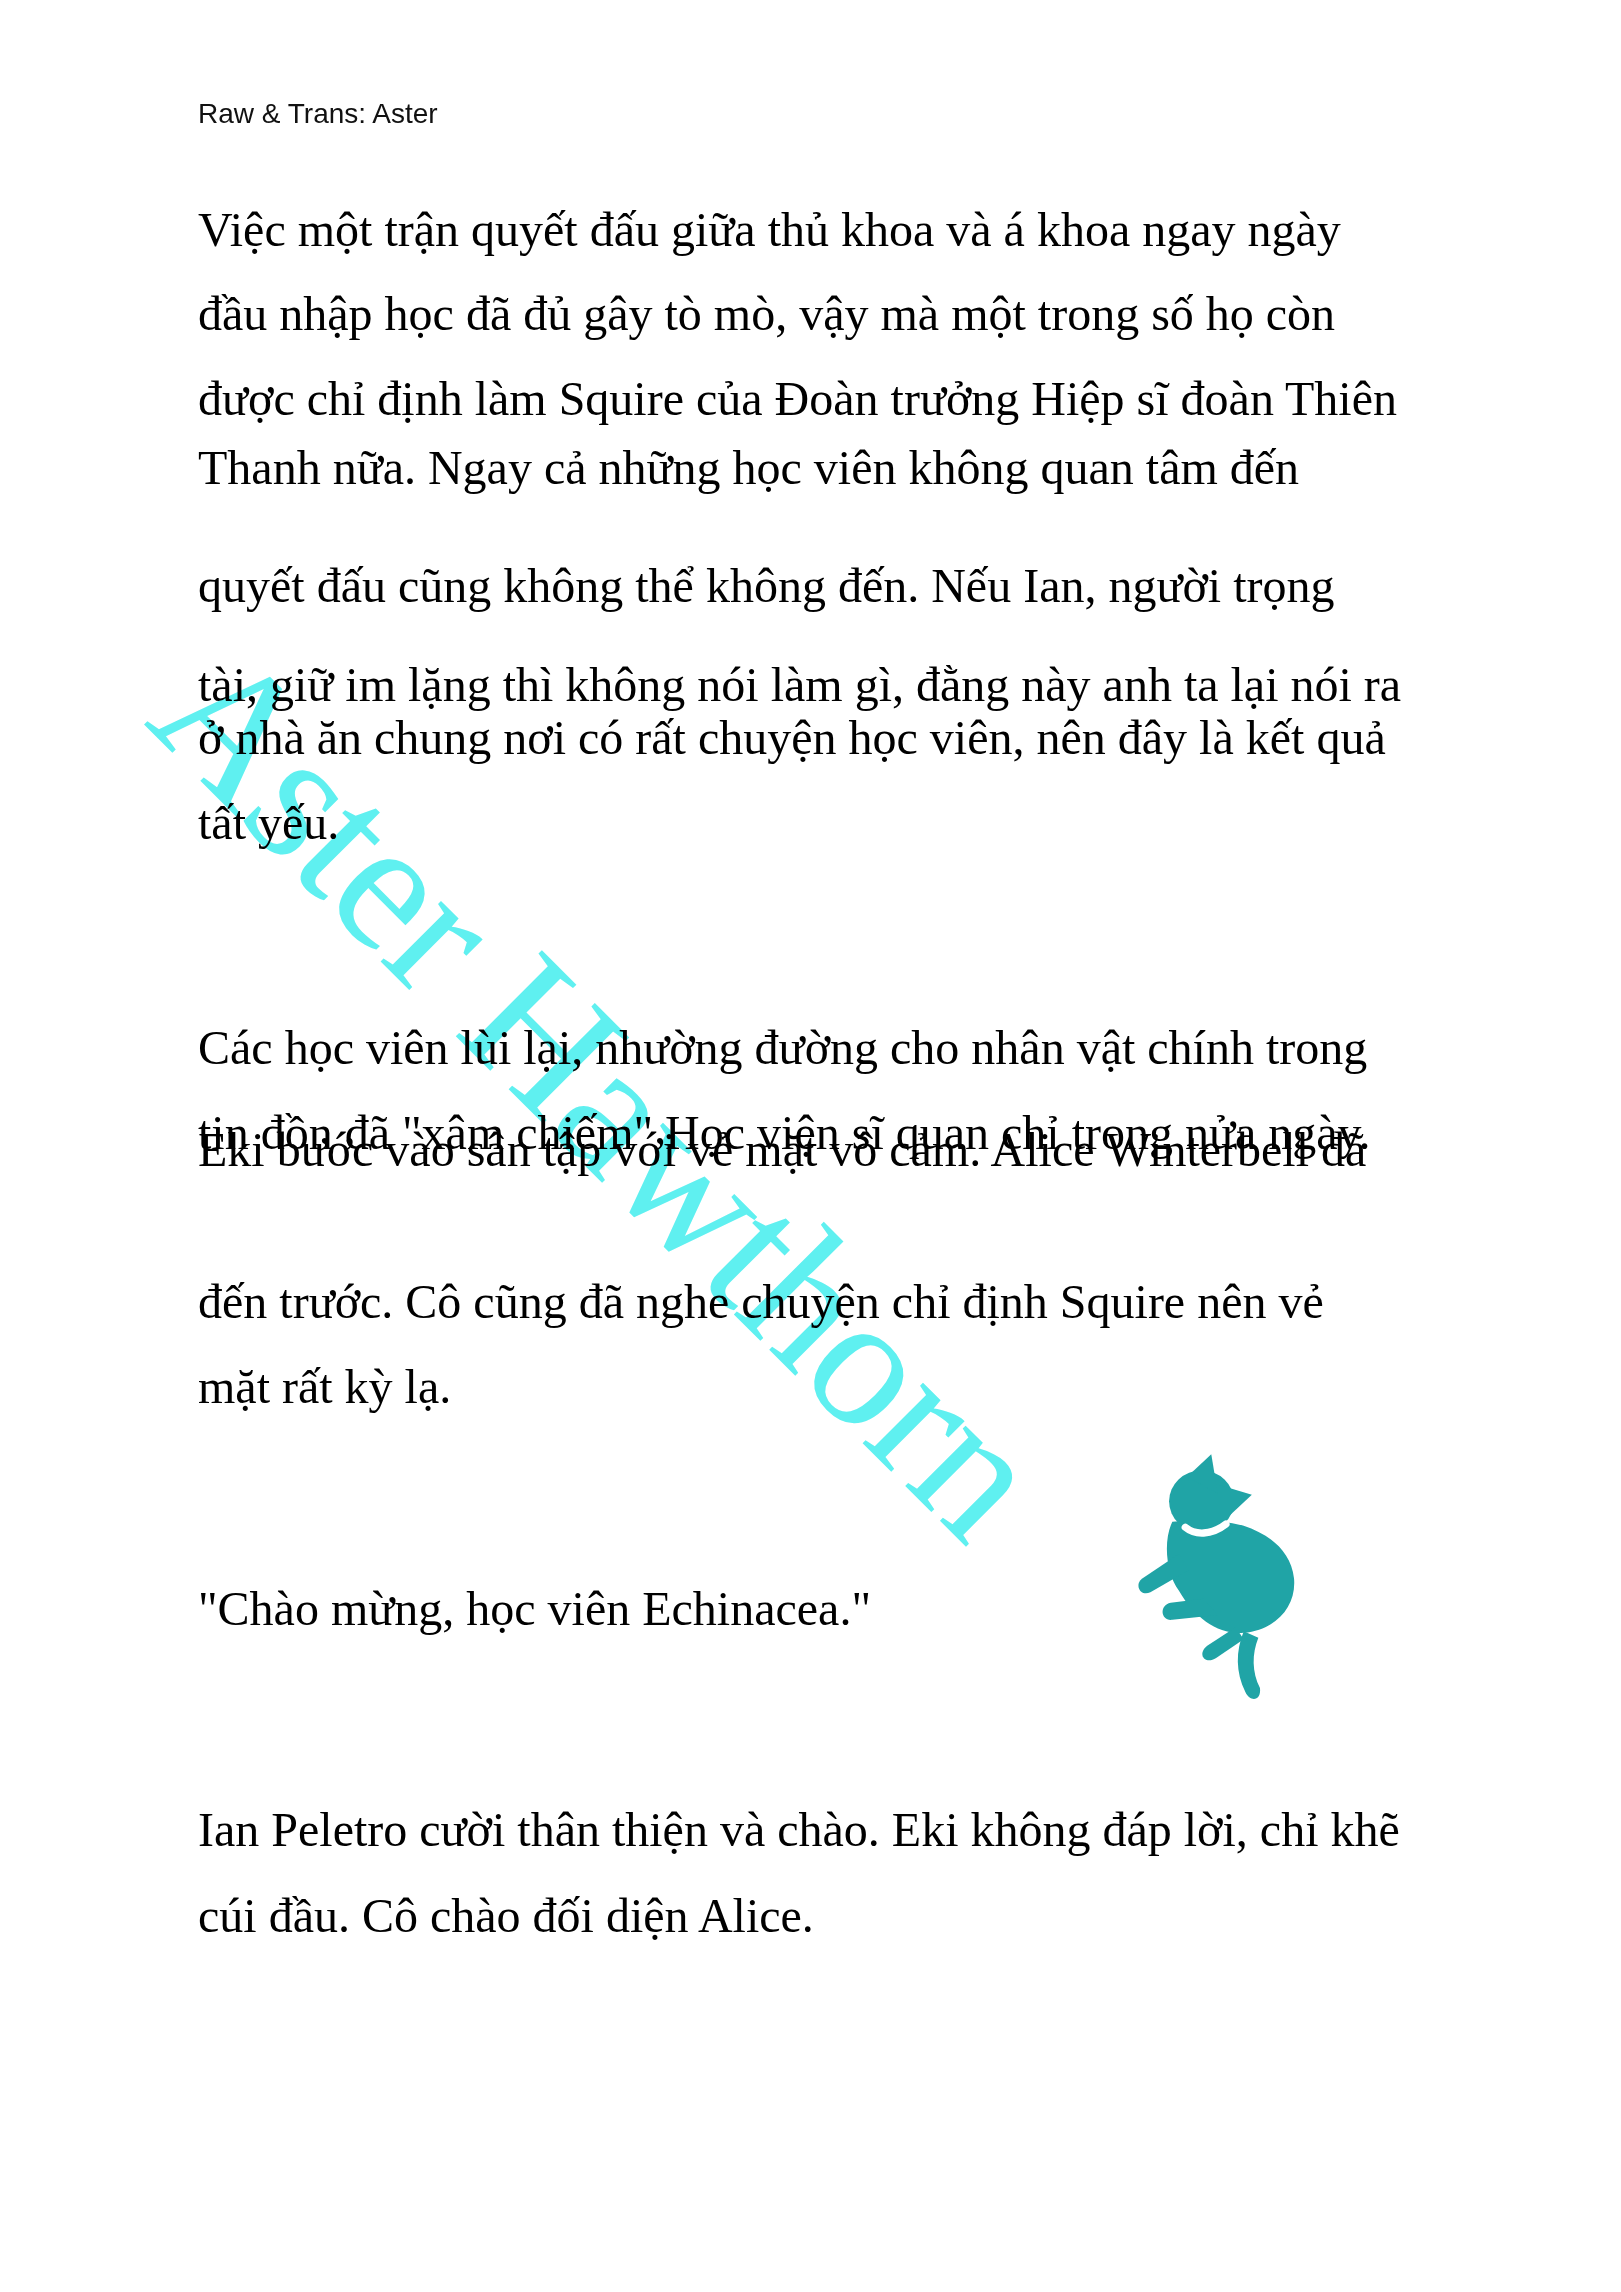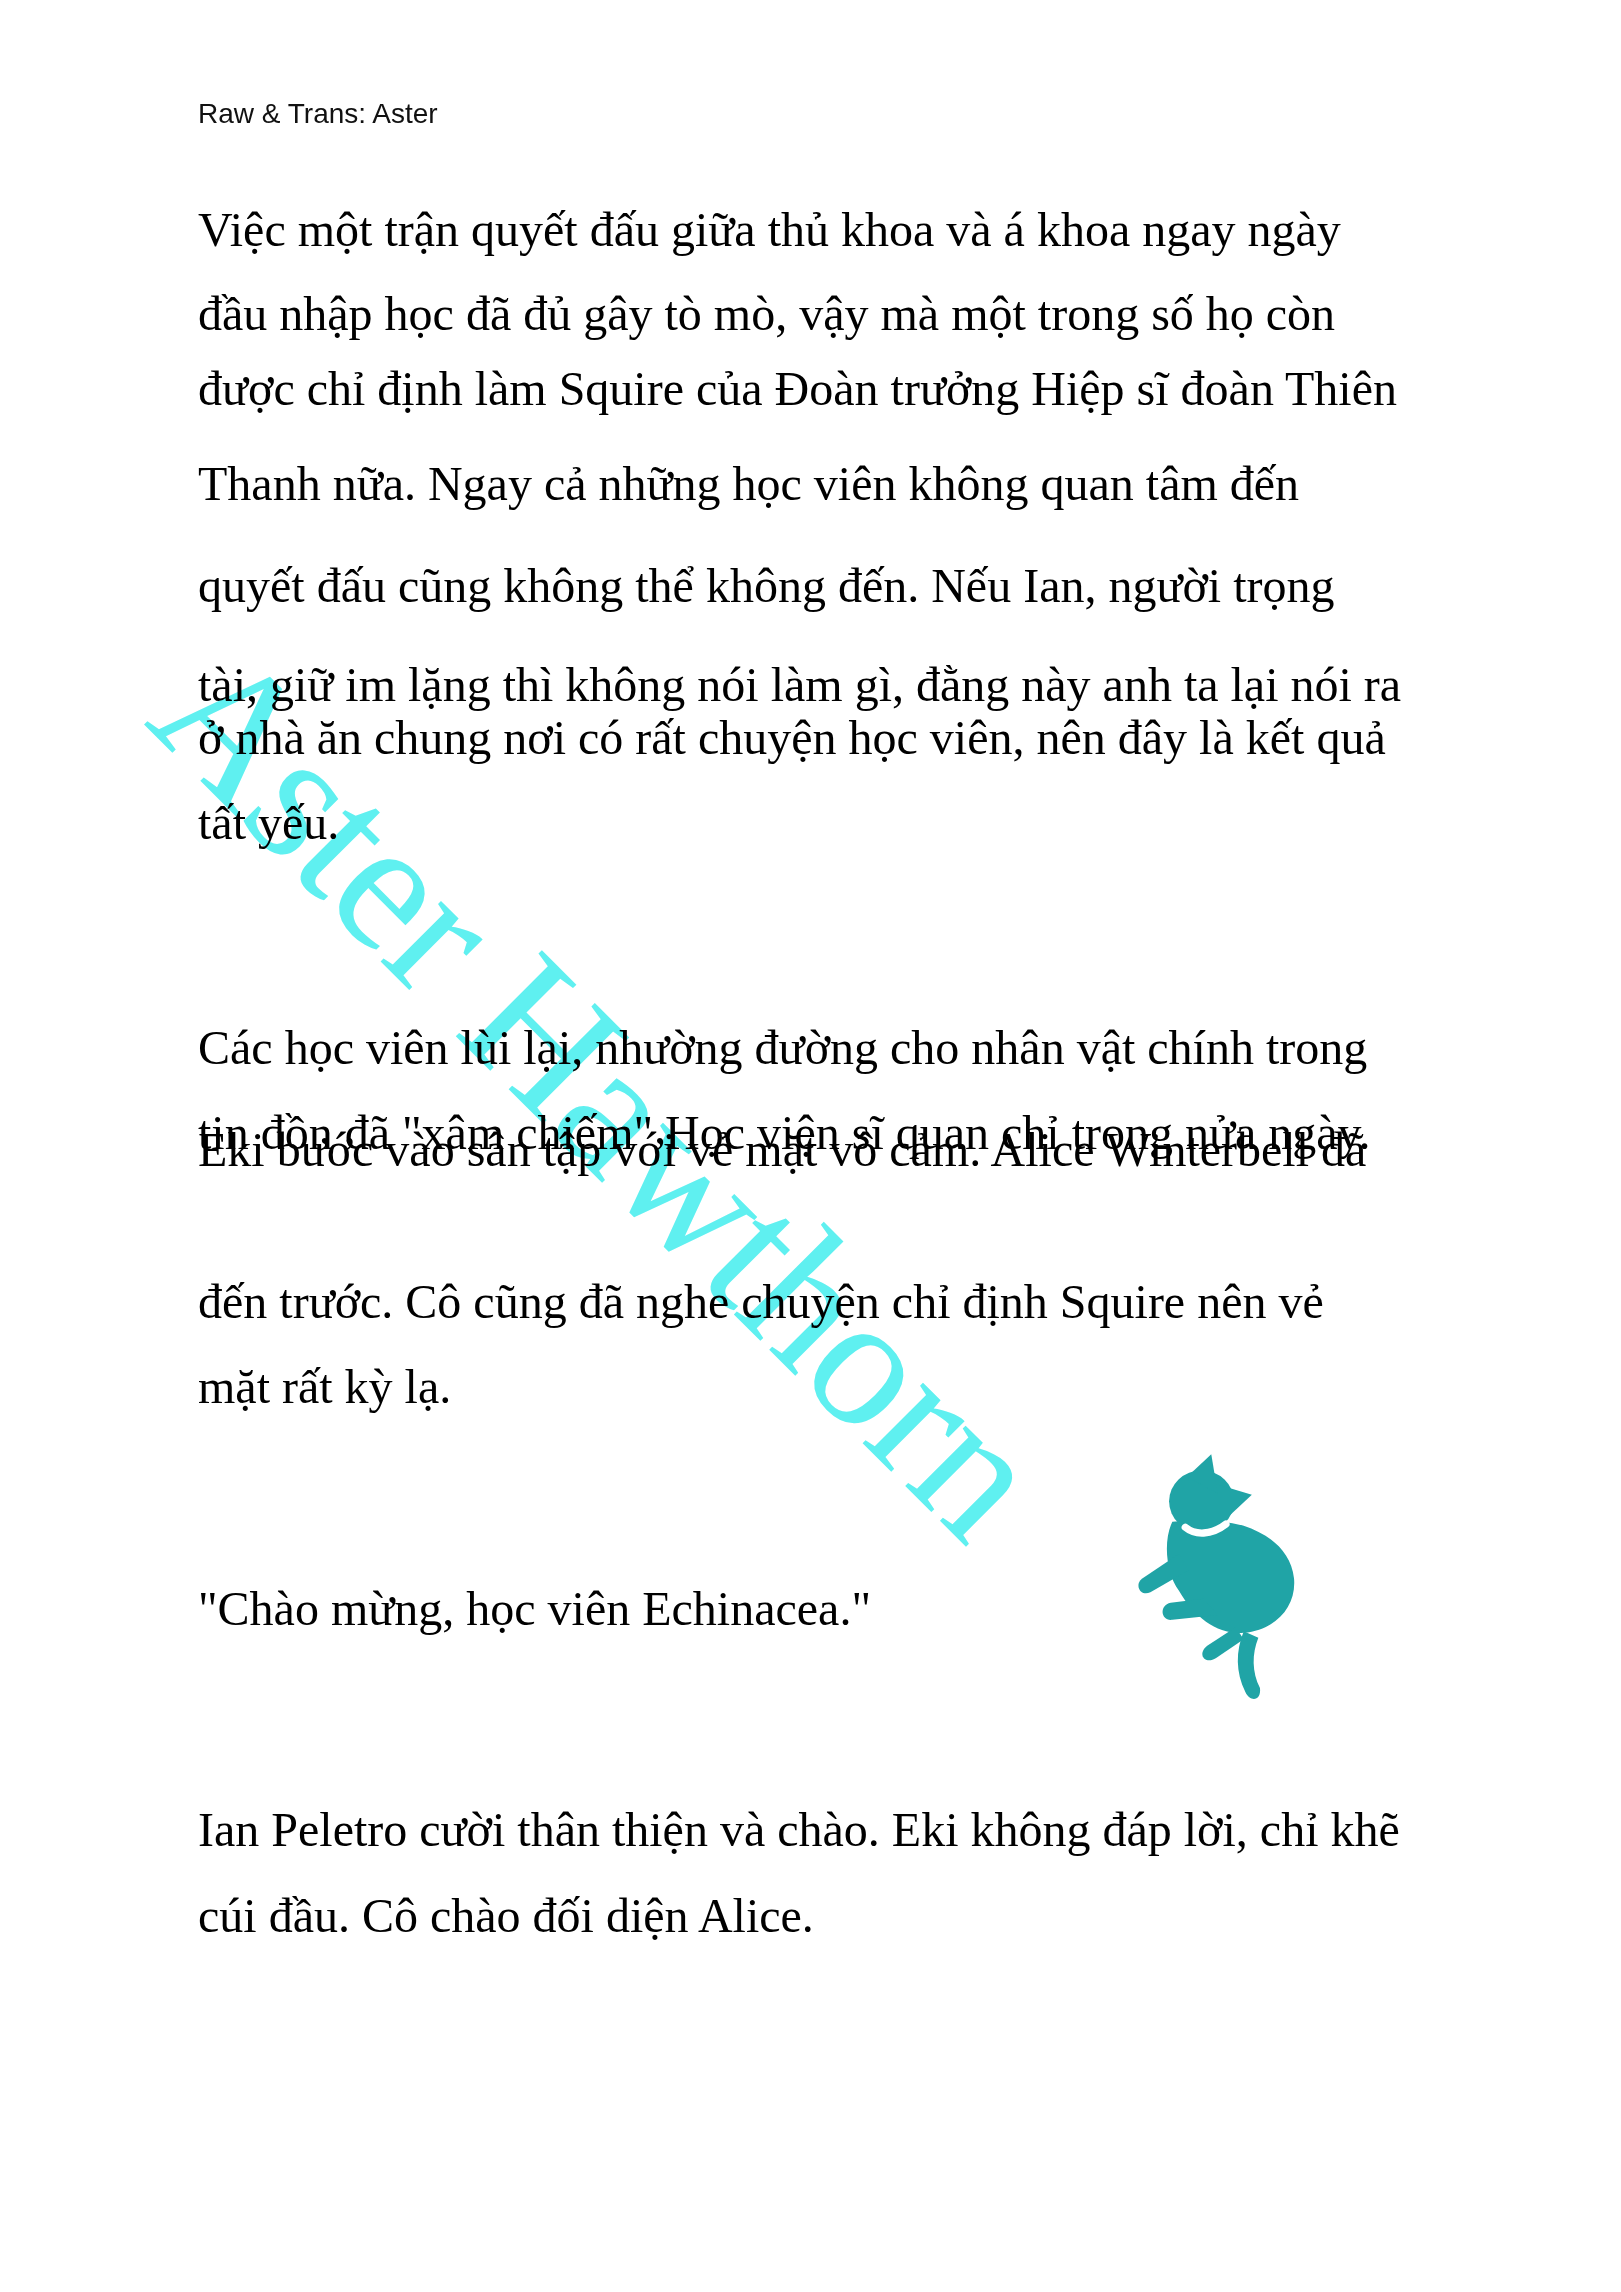--- a/index.html
+++ b/index.html
@@ -69,22 +69,22 @@
 
 <div class="page">
 
   <div class="header">Raw &amp; Trans: Aster</div>
 
   <div class="watermark">Aster Hawthorn</div>
 
   <div>
     <div class="line" style="top:205px">Việc một trận quyết đấu giữa thủ khoa và á khoa ngay ngày</div>
     <div class="line" style="top:289px">đầu nhập học đã đủ gây tò mò, vậy mà một trong số họ còn</div>
-    <div class="line" style="top:364px">được chỉ định làm Squire của Đoàn trưởng Hiệp sĩ đoàn Thiên</div>
-    <div class="line" style="top:459px">Thanh nữa. Ngay cả những học viên không quan tâm đến</div>
+    <div class="line" style="top:374px">được chỉ định làm Squire của Đoàn trưởng Hiệp sĩ đoàn Thiên</div>
+    <div class="line" style="top:443px">Thanh nữa. Ngay cả những học viên không quan tâm đến</div>
     <div class="line" style="top:561px">quyết đấu cũng không thể không đến. Nếu Ian, người trọng</div>
     <div class="line" style="top:660px">tài, giữ im lặng thì không nói làm gì, đằng này anh ta lại nói ra</div>
     <div class="line" style="top:713px">ở nhà ăn chung nơi có rất chuyện học viên, nên đây là kết quả</div>
     <div class="line" style="top:798px">tất yếu.</div>
   </div>
 
   <div>
     <div class="line" style="top:1023px">Các học viên lùi lại, nhường đường cho nhân vật chính trong</div>
     <div class="line" style="top:1108px">tin đồn đã "xâm chiếm" Học viện sĩ quan chỉ trong nửa ngày.</div>
     <div class="line" style="top:1125px">Eki bước vào sân tập với vẻ mặt vô cảm. Alice Winterbell đã</div>

